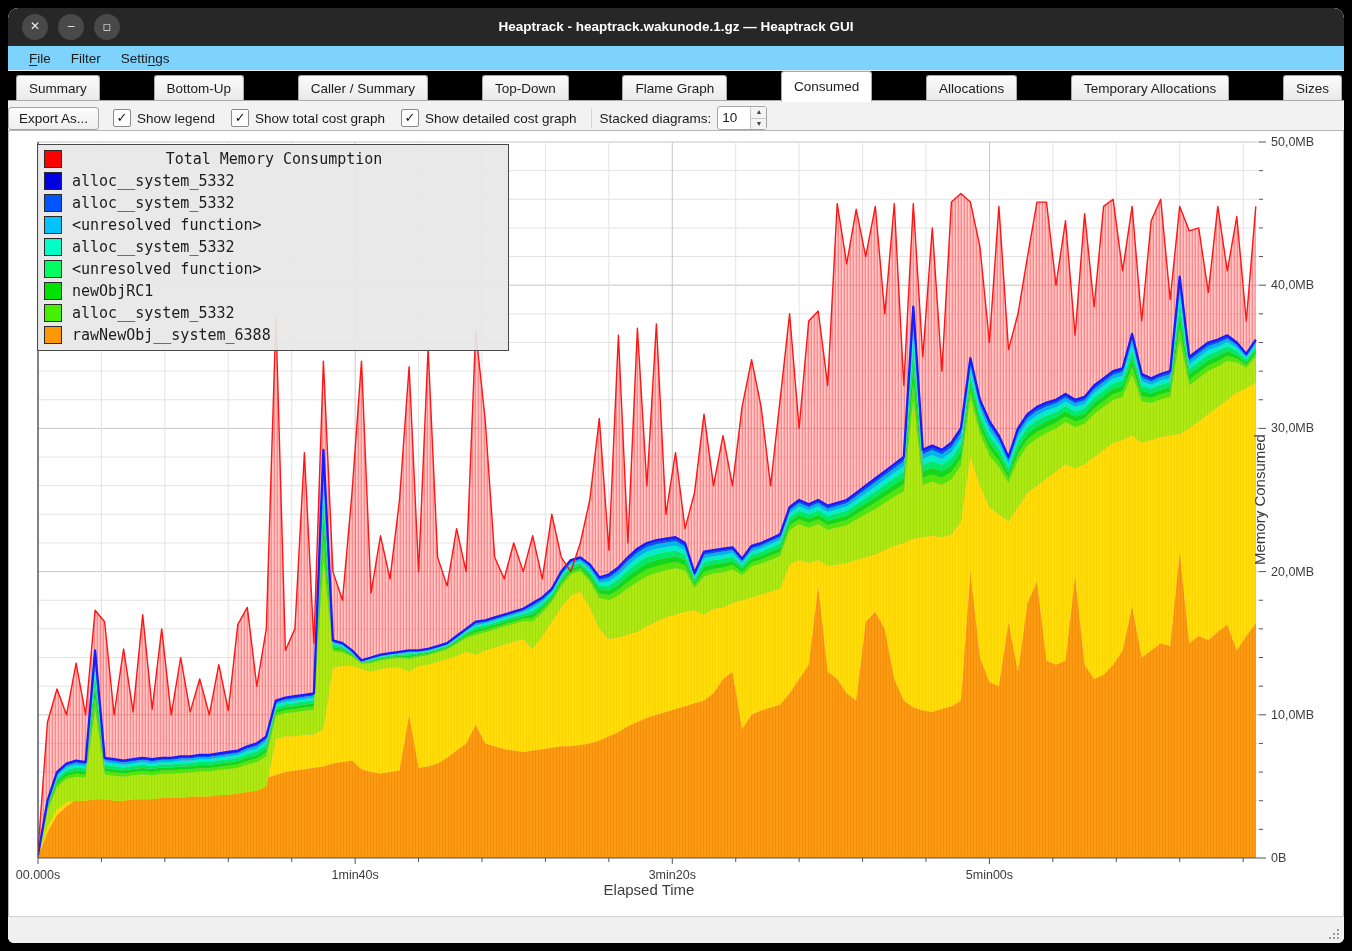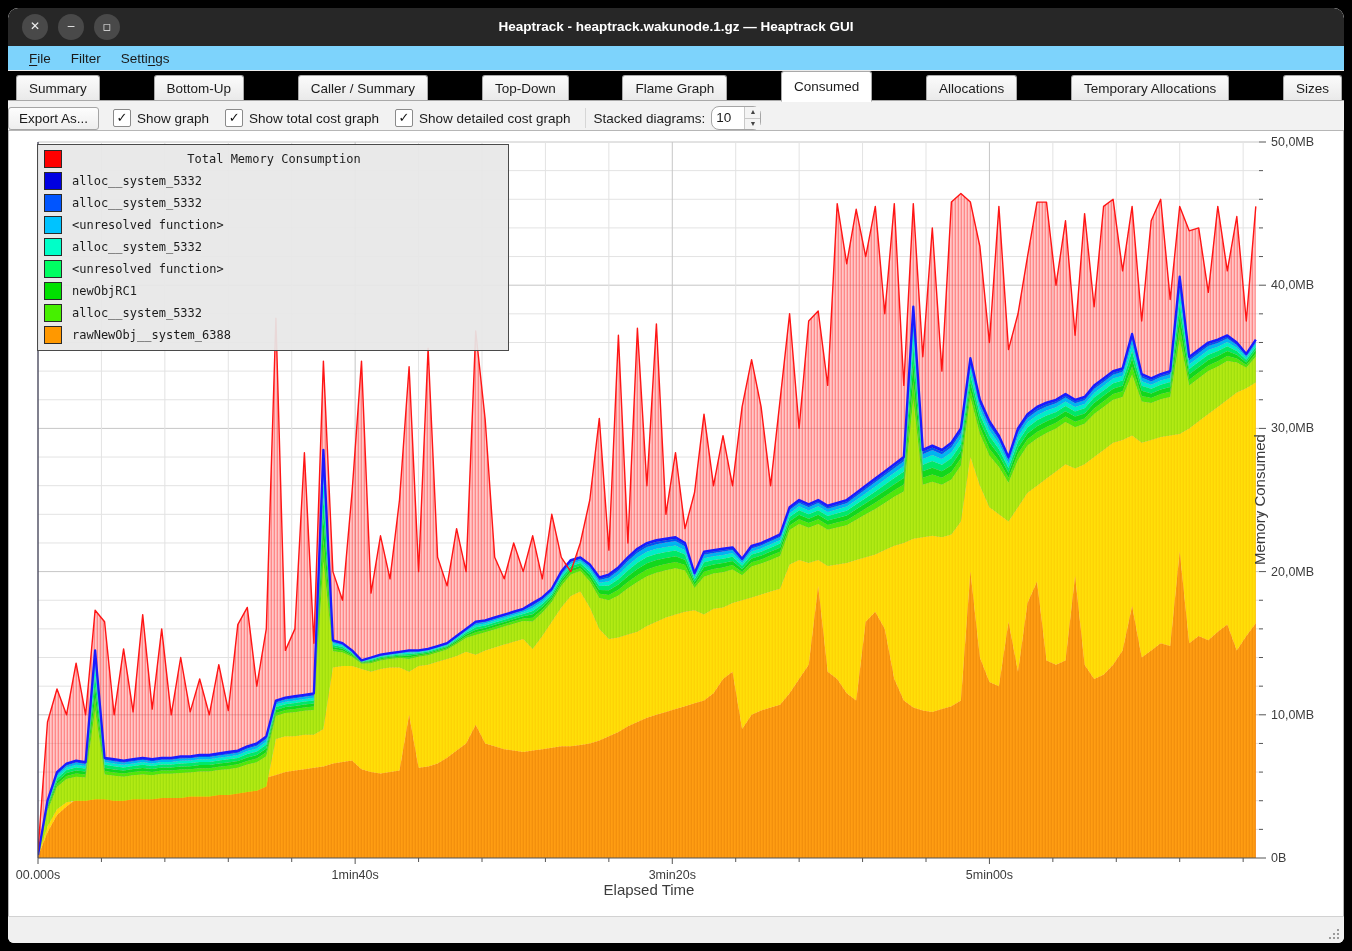--- a/index.html
+++ b/index.html
@@ -30,37 +30,37 @@
   
   #toolbar{height:34px;background:#f2f2f2;display:flex;align-items:center;gap:14px;
     font-size:13.5px;color:#1a1a1a;}
   #export-btn{padding:3px 10px;background:linear-gradient(#fdfdfd,#eeeeee);border:1px solid #a5a5a5;
     border-radius:3px;font-size:13.5px;color:#1a1a1a;}
   .checkbox-row{display:flex;align-items:center;gap:6px;}
   .cb{width:16px;height:16px;background:#fff;border:1px solid #8a8a8a;border-radius:2px;
     font-size:13px;line-height:15px;text-align:center;color:#111;}
   .tb-sep{width:1px;height:20px;background:#d6d6d6;}
   #stacked-group{display:flex;align-items:center;gap:6px;margin-left:-6px;}
-  #spinbox{display:flex;border:1px solid #a5a5a5;border-radius:8px;background:#fff;height:22px;}
+  #spinbox{display:flex;border:1px solid #a5a5a5;border-radius:3px;background:#fff;height:22px;}
   #spin-value{width:24px;text-align:left;padding:0 4px;line-height:22px;font-size:13.5px;}
   #spin-arrows{display:flex;flex-direction:column;border-left:1px solid #c9c9c9;width:15px;}
   .spin-btn{flex:1;font-size:7px;line-height:10px;text-align:center;color:#444;background:#f4f4f4;}
   .spin-btn:first-child{border-bottom:1px solid #c9c9c9;}
   
   #chart-panel{position:absolute;left:0px;top:122px;width:1334px;height:785px;background:#ffffff;
     border:1px solid #b6b6b6;}
   #plot-svg{position:absolute;left:0;top:0;}
   #ylabel-rot{position:absolute;right:4px;top:360px;transform:rotate(-90deg);transform-origin:center;
     font-size:15px;color:#3c3c3c;white-space:nowrap;width:160px;text-align:center;}
   #xlabel{position:absolute;left:0;width:1280px;bottom:18px;text-align:center;font-size:15px;color:#3c3c3c;}
   
   #legend{position:absolute;left:28px;top:13px;width:470px;background:rgba(231,231,231,0.93);
     border:1px solid #4a4a4a;padding:3px 0 4px 0;}
   .legend-row{display:flex;align-items:center;height:22px;padding:0 6px;
-    font-family:"DejaVu Sans Mono",monospace;font-size:12px;color:#1c1c1c;}
+    font-family:"DejaVu Sans Mono",monospace;font-size:15px;color:#1c1c1c;}
   .swatch{width:16px;height:16px;border:1px solid #2a2a2a;margin-right:10px;flex:0 0 auto;}
   .legend-title-text{flex:1;text-align:center;margin-right:26px;}
   
   #statusbar{position:absolute;left:0;bottom:0;width:100%;height:26px;background:#f0f0f0;
     border-top:1px solid #d2d2d2;}
   #resize-grip{position:absolute;right:5px;bottom:4px;width:14px;height:14px;}
   #resize-grip i{position:absolute;width:2px;height:2px;background:#9a9a9a;}
 </style>
 </head>
 <body>
@@ -89,21 +89,21 @@
       <div class="tab">Allocations</div>
       <div class="tab">Temporary Allocations</div>
       <div class="tab">Sizes</div>
     </div>
 
   <div id="toolbar">
     <button id="export-btn">Export As...</button>
     <span id="checkboxes" style="display:flex;gap:16px;">
         <span class="checkbox-row">
           <span class="cb">✓</span>
-          <span>Show graph</span>
+          <span>Show legend</span>
         </span>
         <span class="checkbox-row">
           <span class="cb">✓</span>
           <span>Show total cost graph</span>
         </span>
         <span class="checkbox-row">
           <span class="cb">✓</span>
           <span>Show detailed cost graph</span>
         </span>
       </span>

